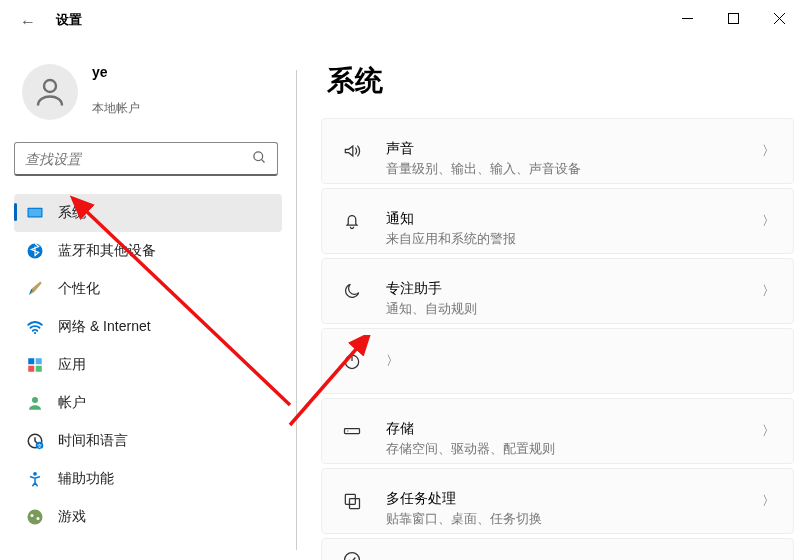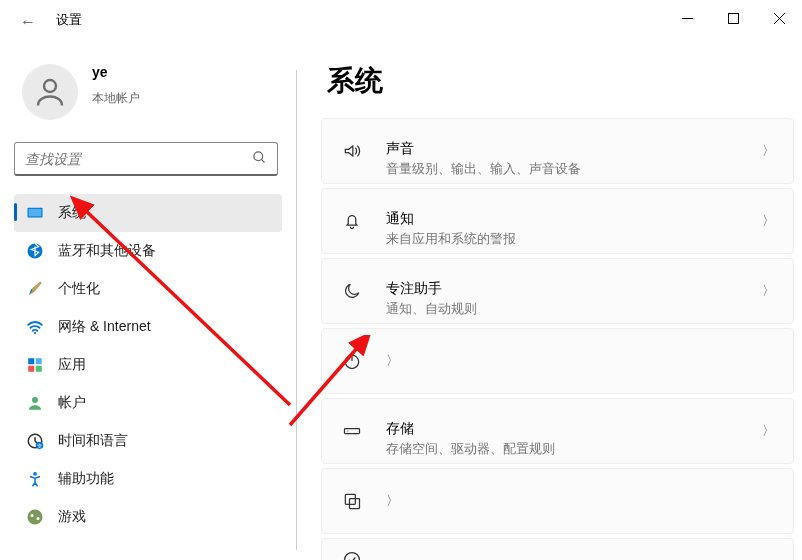--- a/index.html
+++ b/index.html
@@ -1,31 +1,31 @@
 <!DOCTYPE html>
 <html><head>
 <meta charset="utf-8">
 <style>
   * { box-sizing: border-box; margin: 0; padding: 0; font-family: "Segoe UI", "Microsoft YaHei", sans-serif; }
   body { background: #ffffff; width: 802px; height: 560px; overflow: hidden; position: relative; }
   
   .titlebar { height: 40px; display: flex; align-items: center; padding-left: 20px; position: relative; }
   .back-arrow { font-size: 16px; color: #555; margin-right: 20px; cursor: pointer; }
-  .title { font-size: 13px; color: #000; }
+  .title { font-size: 13px; color: #000; font-weight: bold; }
   .win-controls { position: absolute; right: 0; top: 0; display: flex; height: 36px; }
   .win-ctrl { width: 46px; height: 36px; display: flex; align-items: center; justify-content: center; font-size: 12px; color: #000; cursor: pointer; }
   
   .content { display: flex; height: 520px; }
   
   .sidebar { width: 296px; padding: 16px 14px 0 14px; }
   .profile { display: flex; padding: 8px; margin-bottom: 14px; }
   .avatar { width: 56px; height: 56px; border-radius: 50%; background: #eaeaea; display: flex; align-items: center; justify-content: center; margin-right: 14px; }
   .avatar svg { width: 36px; height: 36px; fill: #6f6f6f; }
   .profile-name { font-size: 14px; font-weight: 600; }
-  .profile-sub { font-size: 12px; color: #666; margin-top: 10px; }
+  .profile-sub { font-size: 12px; color: #666; margin-top: 20px; }
   
   .search { width: 264px; height: 34px; border: 1px solid #888; border-bottom: 2px solid #666; background: #fff; display: flex; align-items: center; padding: 0 10px; border-radius: 3px; margin-bottom: 18px; }
   .search input { border: none; outline: none; flex: 1; font-size: 14px; color: #666; background: transparent; font-style: italic; }
   .search .srch-icon { color: #666; font-size: 14px; }
   
   .nav { list-style: none; }
   .nav-item { display: flex; align-items: center; height: 38px; padding: 0 12px 0 12px; border-radius: 4px; font-size: 14px; color: #222; cursor: pointer; position: relative; }
   .nav-item.active { background: #eaeaea; }
   .nav-item.active::before { content:""; position:absolute; left:0; top:9px; width:3px; height:18px; background:#0067c0; border-radius:2px; }
   .nav-icon { width: 18px; height: 18px; margin-right: 14px; display: flex; align-items: center; justify-content: center; }
@@ -258,20 +258,24 @@
       <span class="tile-chevron">〉</span>
     </div>
 
     <div class="tile">
       <div class="tile-icon">
           <svg viewBox="0 0 24 24">
             <rect x="4" y="4" width="12" height="12" rx="1"></rect>
             <rect x="9" y="9" width="12" height="12" rx="1"></rect>
           </svg>
         </div>
+      <div class="tile-body">
+        <div class="tile-title">多任务处理</div>
+        <div class="tile-sub">贴靠窗口、桌面、任务切换</div>
+      </div>
       <span class="tile-chevron">〉</span>
     </div>
 
     <div class="tile partial">
       <div class="tile-icon">
           <svg viewBox="0 0 24 24">
             <circle cx="12" cy="12" r="9"></circle>
             <path d="M8 12l3 3 5-6"></path>
           </svg>
         </div>

